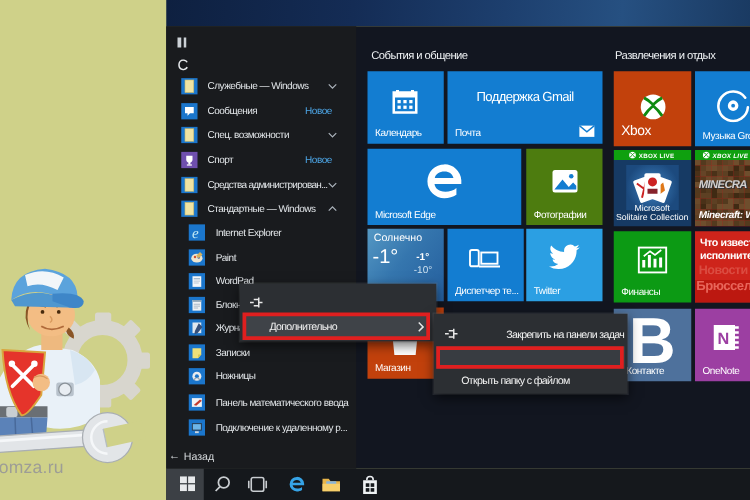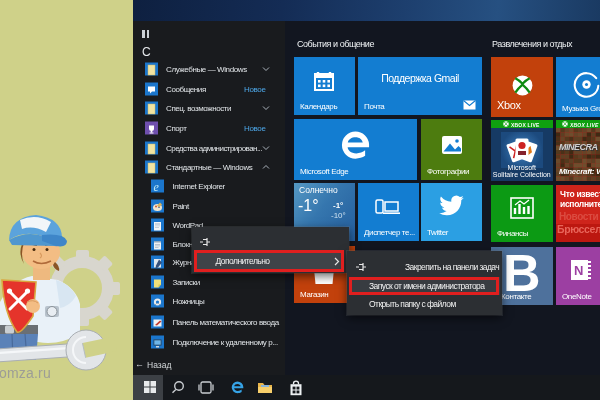--- a/index.html
+++ b/index.html
@@ -559,21 +559,20 @@
         <path d="M1 1l3.5 3.5L1 8" stroke="#e8e8e8" stroke-width="1.2" fill="none"></path>
       </svg>
     </div>
 
     <div class="menu" style="left:346.5px;top:250.5px;width:155.5px;height:64.5px;">
       <svg class="abs" width="12" height="10" style="left:8px;top:11px;" viewBox="0 0 12 10">
         <path d="M1 5h3M8 1v8M4 2.5h4M4 7.5h4M8 5h3" stroke="#e8e8e8" stroke-width="1.2" fill="none"></path>
       </svg>
       <div class="mtext" style="left:22.5px;top:16.1px;margin-left:36px;">Закрепить на панели задач</div>
       <div class="abs" style="left:2px;top:26.3px;width:151px;height:18.2px;background:#383c41;"></div>
-      <div class="mtext" style="left:22.5px;top:35.1px;">Запуск от имени администратора</div>
       <div class="mtext" style="left:22.5px;top:53.9px;">Открыть папку с файлом</div>
     </div>
 
     <div class="redbox" style="left:193.5px;top:250.3px;width:144.5px;height:15.4px;"></div>
     <div class="redbox" style="left:348.5px;top:276.8px;width:144.5px;height:11.8px;"></div>
   </div>
 
 </div>
 
 </body></html>

